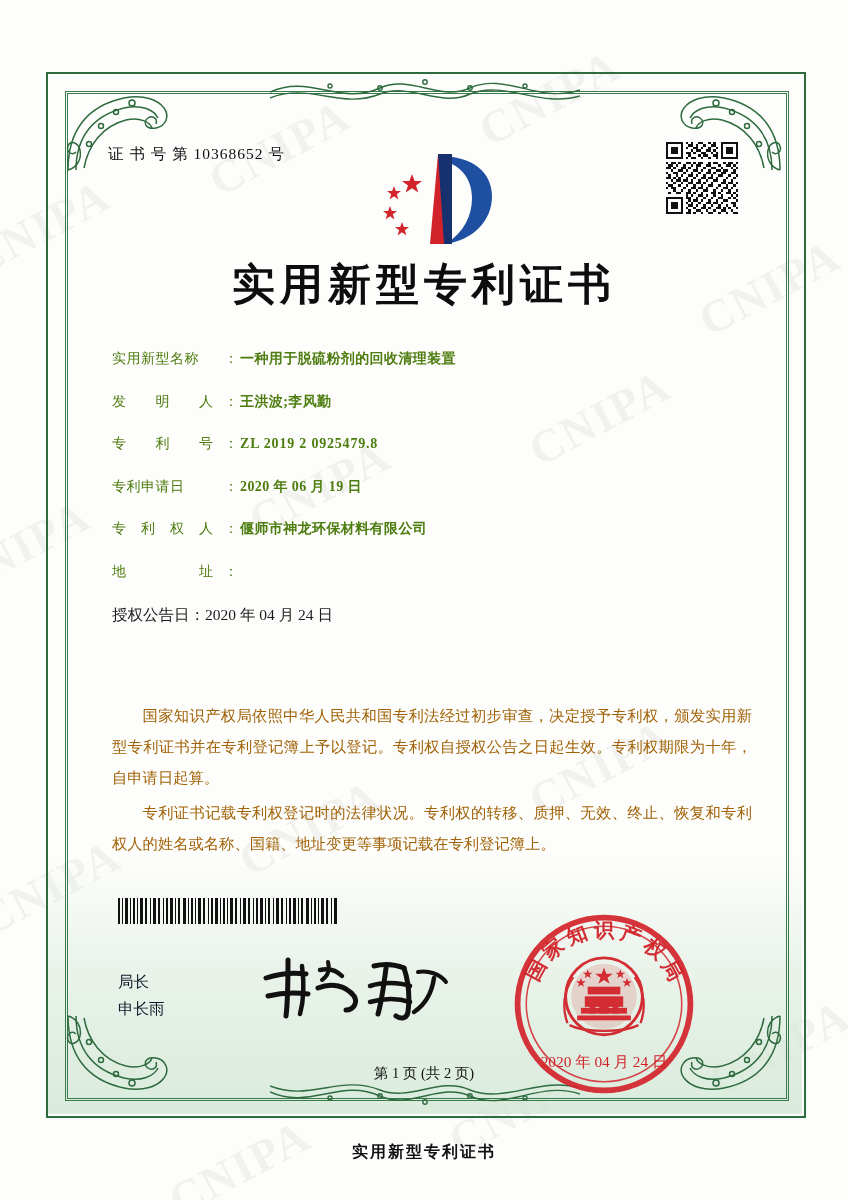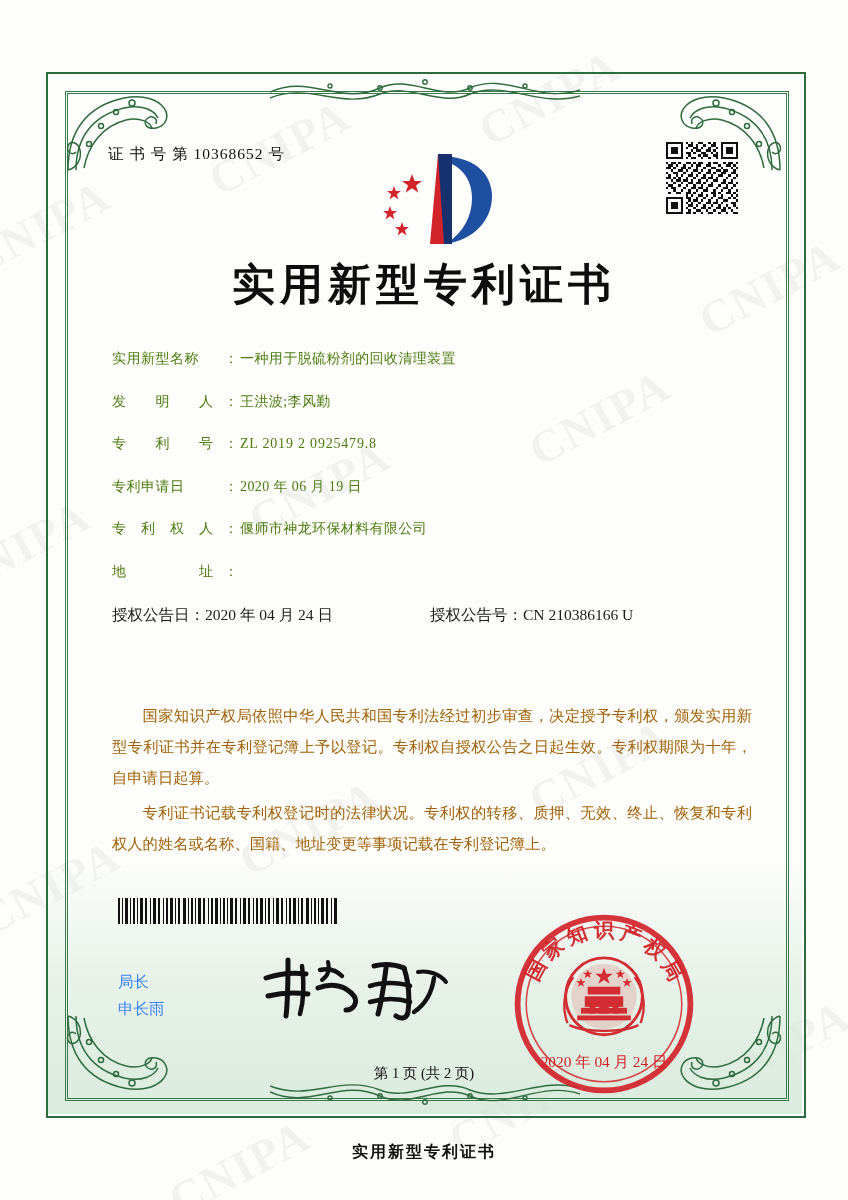--- a/index.html
+++ b/index.html
@@ -132,20 +132,21 @@
     flex: none;
     letter-spacing: 0.5px;
   }
   .field-colon {
     flex: none;
     margin-right: 2px;
   }
   .field-value {
     flex: 1;
     letter-spacing: 0.4px;
+    font-weight: bold;
   }
   .field-value.mono {
     font-family: "Liberation Serif", serif;
     letter-spacing: 0.8px;
   }
   .pubrow {
     display: flex;
     align-items: flex-end;
     font-size: 15.5px;
     margin-bottom: 10px;
@@ -175,21 +176,21 @@
     width: 220px;
     height: 26px;
   }
 
   .signature-block {
     position: absolute;
     left: 118px;
     top: 968px;
     font-size: 15.5px;
     line-height: 27px;
-    color: #3b82f6;
+    color: #0f172a;
   }
 
   .handwriting {
     position: absolute;
     left: 258px;
     top: 952px;
     width: 200px;
     height: 72px;
   }
 
@@ -616,23 +617,20 @@
 
       <div class="field-row">
         <div class="field-label">地　　　　　址</div>
         <div class="field-colon">：</div>
       </div>
 
       <div class="pubrow">
         <div class="seg1">
           <span>授权公告日</span><span>：</span><span>2020 年 04 月 24 日</span>
         </div>
-        <div class="seg2">
-          <span>授权公告号</span><span>：</span><span>CN 210386166 U</span>
-        </div>
       </div>
 
     </div>
 
     <div class="paragraphs">
       <p>国家知识产权局依照中华人民共和国专利法经过初步审查，决定授予专利权，颁发实用新型专利证书并在专利登记簿上予以登记。专利权自授权公告之日起生效。专利权期限为十年，自申请日起算。</p>
       <p>专利证书记载专利权登记时的法律状况。专利权的转移、质押、无效、终止、恢复和专利权人的姓名或名称、国籍、地址变更等事项记载在专利登记簿上。</p>
     </div>
 
     <svg class="barcode" viewBox="0 0 220 26" shape-rendering="crispEdges">

